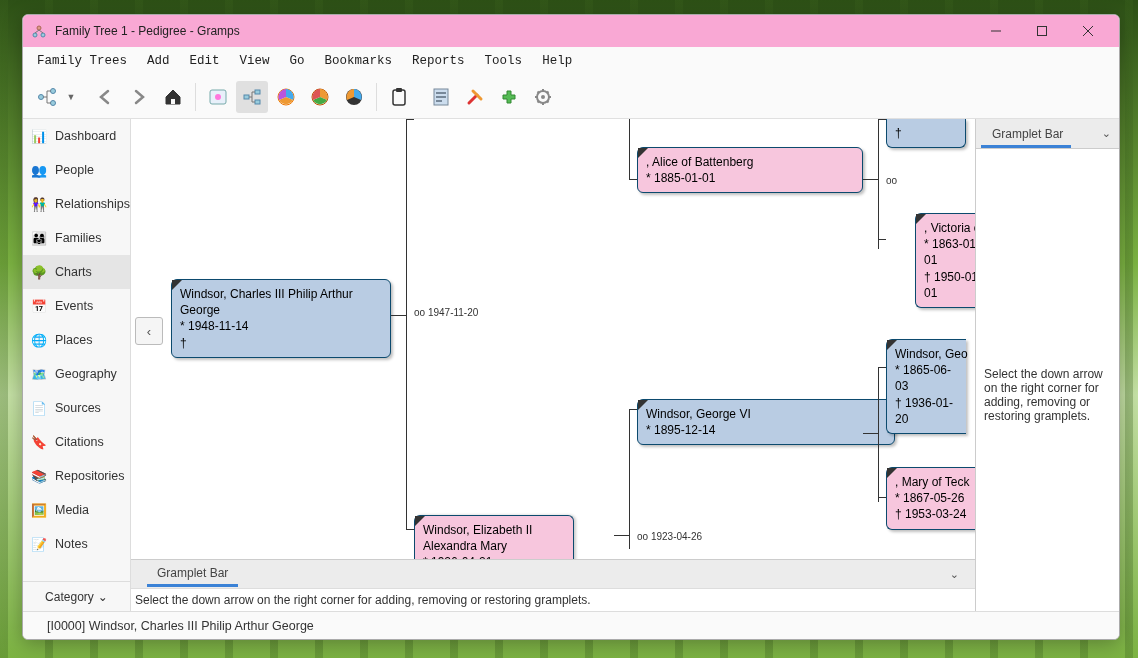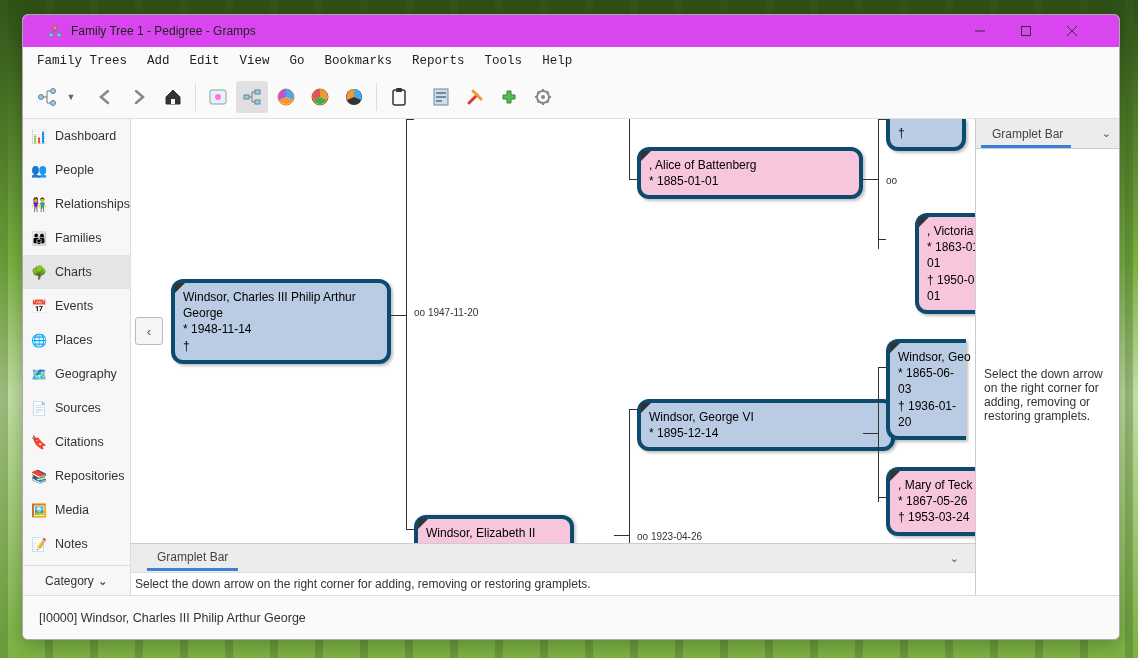--- a/index.html
+++ b/index.html
@@ -13,21 +13,21 @@
   repeating-linear-gradient(90deg, rgba(60,100,30,0.3) 0px, rgba(60,100,30,0.3) 8px, transparent 8px, transparent 45px),
   linear-gradient(to bottom, #2d5016 0%, #7cb342 40%, #c5e1a5 60%, #7cb342 100%);
 }
 .window {
   position: absolute; left: 22px; top: 14px;
   width: 1098px; height: 626px;
   background: #fafafa; border: 1px solid #aaa; border-radius: 6px;
   box-shadow: 0 4px 20px rgba(0,0,0,0.3);
   display: flex; flex-direction: column; overflow: hidden;
 }
-.titlebar { height: 32px; display: flex; align-items: center; padding: 0 24px; background: #d946ef; }
+.titlebar { height: 32px; display: flex; align-items: center; padding: 0 8px; background: #f9a8d4; }
 .titlebar .app-icon { width:16px; height:16px; margin-right:8px; display:flex; align-items:center; justify-content:center; }
 .titlebar .title { font-size: 12px; color: #222; }
 .titlebar .spacer { flex:1; }
 .titlebar .win-btn { width: 46px; height: 32px; display: flex; align-items: center; justify-content: center; font-size: 10px; color:#333; }
 
 .menubar { height: 28px; display:flex; align-items:center; padding: 0 4px; background:#fafafa; font-size:12.5px; color:#222; }
 .menubar .menu-item { padding: 4px 10px; font-family: Liberation Mono, monospace; }
 
 .toolbar { height: 44px; display:flex; align-items:center; padding: 0 8px; gap:2px; background:#fafafa; border-bottom:1px solid #e0e0e0; }
 .toolbar .tb-btn { width: 32px; height:32px; display:flex; align-items:center; justify-content:center; border-radius:3px; }
@@ -39,21 +39,21 @@
 .sidebar { width:108px; background:#f7f7f7; border-right:1px solid #ddd; display:flex; flex-direction:column; }
 .sidebar .nav-item { height:34px; display:flex; align-items:center; padding:0 8px; font-size:12.5px; color:#333; gap:8px; }
 .sidebar .nav-item.active { background:#e5e5e5; }
 .sidebar .nav-icon { width:16px; height:16px; display:flex; align-items:center; justify-content:center; font-size:13px; }
 .sidebar .category { margin-top:auto; height:30px; display:flex; align-items:center; justify-content:center; font-size:12px; color:#333; border-top:1px solid #ddd; gap:4px; }
 
 .main { flex:1; display:flex; flex-direction:column; overflow:hidden; position:relative; }
 
 .canvas { flex:1; background:#fff; position:relative; overflow:hidden; }
 
-.person-box { position:absolute; border:4px solid #0c4a6e; border-radius:12px; padding:6px 8px; font-size:12px; line-height:1.35; box-shadow: 2px 2px 3px rgba(0,0,0,0.25); }
+.person-box { position:absolute; border:1px solid #0c4a6e; border-radius:6px; padding:6px 8px; font-size:12px; line-height:1.35; box-shadow: 2px 2px 3px rgba(0,0,0,0.25); }
 .person-box .corner { position:absolute; top:0; left:0; width:0; height:0; border-left:10px solid #333; border-bottom:10px solid transparent; }
 .male { background:#b9cce3; }
 .female { background:#f7c6dd; }
 
 .marriage-label { position:absolute; font-size:10px; color:#333; }
 .line-h { position:absolute; height:1px; background:#333; }
 .line-v { position:absolute; width:1px; background:#333; }
 
 .left-chevron-btn { position:absolute; left:4px; top:198px; width:28px; height:28px; border:1px solid #bbb; background:#f5f5f5; border-radius:3px; display:flex; align-items:center; justify-content:center; font-size:13px; color:#555; }
 
@@ -63,21 +63,21 @@
 .gb-chev { position:absolute; right:16px; font-size:11px; color:#555; }
 .gb-hint { font-size:12px; color:#333; padding:4px 4px 4px 4px; background:#fff; border-top:1px solid #ddd; }
 
 .gramplet-right { width:144px; background:#fff; border-left:1px solid #ccc; display:flex; flex-direction:column; }
 .gr-tabrow { height:30px; background:#ececec; display:flex; align-items:center; padding:0 8px; position:relative; border-bottom:1px solid #ccc; }
 .gr-tab { font-size:12px; color:#444; padding:3px 8px; }
 .gr-tab-active-bar { position:absolute; bottom:0; left:5px; width:90px; height:3px; background:#3b82d6; }
 .gr-chev { position:absolute; right:8px; font-size:11px; color:#555; }
 .gr-hint { font-size:12px; color:#333; padding:8px; margin-top:210px; }
 
-.statusbar { height:44px; background:#fafafa; border-top:1px solid #ddd; display:flex; align-items:center; padding:0 16px; font-size:12.5px; color:#333; }
+.statusbar { height:28px; background:#fafafa; border-top:1px solid #ddd; display:flex; align-items:center; padding:0 24px; font-size:12.5px; color:#333; }
 
 svg { display:block; }
 </style>
 </head>
 <body>
 
 <div class="bamboo-bg"></div>
 
 <div class="window">
 

